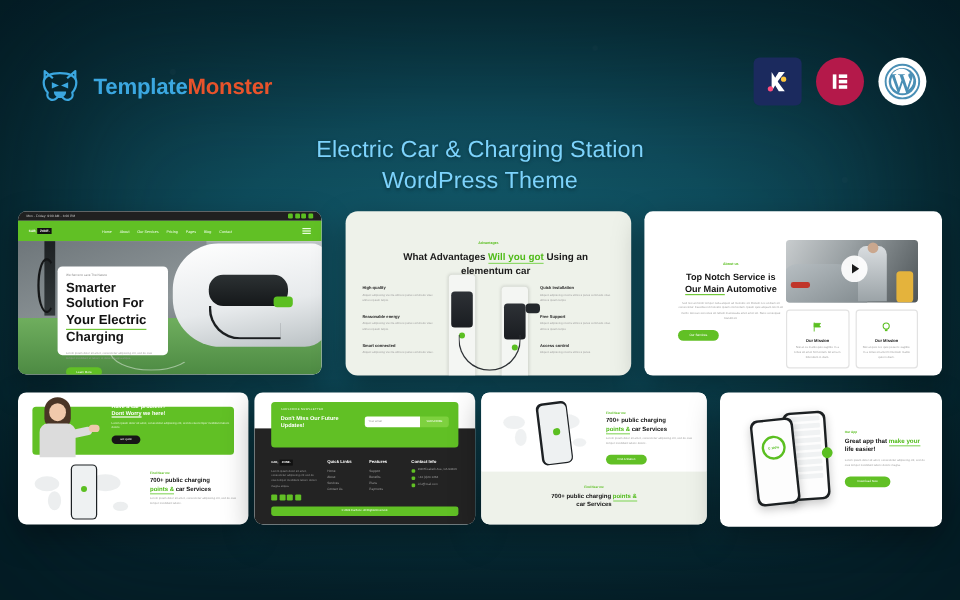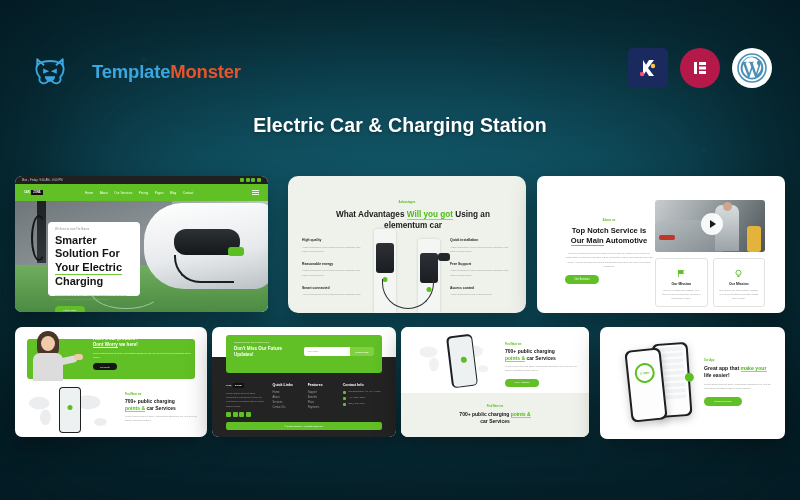--- a/index.html
+++ b/index.html
@@ -25,21 +25,21 @@
     opacity:.8;
   }
   .vig{
     position:absolute; inset:0;
     box-shadow: inset 0 0 120px 40px rgba(2,18,24,.55);
     pointer-events:none;
   }
   .stage{ position:absolute; inset:0; }
 
   
-  .tm-logo{ position:absolute; left:33px; top:57px; display:flex; align-items:center; gap:25px;}
+  .tm-logo{ position:absolute; left:33px; top:57px; display:flex; align-items:center; gap:11px;}
   .tm-cat{ width:34px; height:30px; }
   .tm-text{ font-size:18.5px; font-weight:700; letter-spacing:-.2px; white-space:nowrap;}
   .tm-text .a{ color:#3ba7e0; }
   .tm-text .b{ color:#e8532b; }
 
   .carzone{ position:absolute; left:298px; top:28px; width:200px; height:70px; }
   .carzone svg{ position:absolute; left:24px; top:0; }
   .cz-word{
     position:absolute; left:0; top:46px; width:200px; text-align:left;
     color:#ffffff; font-size:16.5px; font-weight:800; letter-spacing:1.2px;
@@ -47,21 +47,21 @@
   .cz-word .blk{ background:#0b0b0b; padding:1px 2px; }
 
   .badges{ position:absolute; right:28px; top:48px; display:flex; gap:12px; align-items:center;}
   .badge{ width:40px; height:40px; border-radius:50%; display:flex; align-items:center; justify-content:center;}
   .badge.sq{ border-radius:5px; background:#1b2a5e; }
   .badge.el{ background:#b4194a; }
   .badge.wp{ background:#ffffff; }
 
   .title{
     position:absolute; left:0; right:0; top:113px; text-align:center;
-    color:#ffffff; font-size:19.5px; font-weight:700; line-height:1.32; letter-spacing:.1px;
+    color:#7dd3fc; font-size:19.5px; font-weight:400; line-height:1.32; letter-spacing:.1px;
     text-shadow:0 1px 3px rgba(0,0,0,.35);
   }
 
   
   .card{
     position:absolute; background:#fff; border-radius:7px; overflow:hidden;
     box-shadow:0 10px 26px rgba(0,0,0,.35);
   }
   .tiny{ font-size:2.3px; line-height:1.85; color:#9a9a9a; letter-spacing:.05px;}
 
@@ -281,20 +281,21 @@
       <svg width="32" height="32" viewBox="0 0 32 32">
         <circle cx="16" cy="16" r="14" fill="none" stroke="#4a8fb5" stroke-width="1.6"></circle>
         <circle cx="16" cy="16" r="11.4" fill="#4a8fb5"></circle>
         <path d="M6.6 16c0 3.7 2.2 6.9 5.3 8.4L7.4 12.2C6.9 13.4 6.6 14.7 6.6 16z M22.6 15.5c0-1.2-.4-2-.8-2.6-.5-.8-.9-1.4-.9-2.2 0-.9.6-1.6 1.6-1.6h.1A10.8 10.8 0 0 0 16 5.2a10.4 10.4 0 0 0-8.7 4.7h.7c1 0 2.5-.1 2.5-.1.5 0 .6.8.1.8 0 0-.5.1-1.1.1l3.6 10.6 2.1-6.4-1.5-4.2c-.5 0-1-.1-1-.1-.5 0-.5-.9.1-.8 0 0 1.5.1 2.4.1 1 0 2.5-.1 2.5-.1.5 0 .6.8 0 .8 0 0-.5.1-1.1.1l3.5 10.5 1-3.2c.4-1.4.8-2.4.8-3.2z M16.2 16.9l-2.9 8.5c.9.3 1.8.4 2.7.4 1.1 0 2.2-.2 3.2-.5l-.1-.1-2.9-8.3z M24.6 11.3c0 .9-.2 1.9-.7 3.2l-2.9 8.4A10.8 10.8 0 0 0 24.6 11.3z" fill="#ffffff"></path>
       </svg>
     </span>
   </div>
 
   <div class="title">
     <div>Electric Car &amp; Charging Station</div>
+    <div>WordPress Theme</div>
   </div>
 
   <div class="card" id="c1">
     <div class="topbar">
       <span class="t">Mon - Friday: 9:00 AM - 6:00 PM</span>
       <span class="socials">
         <i></i>
         <i></i>
         <i></i>
         <i></i>

